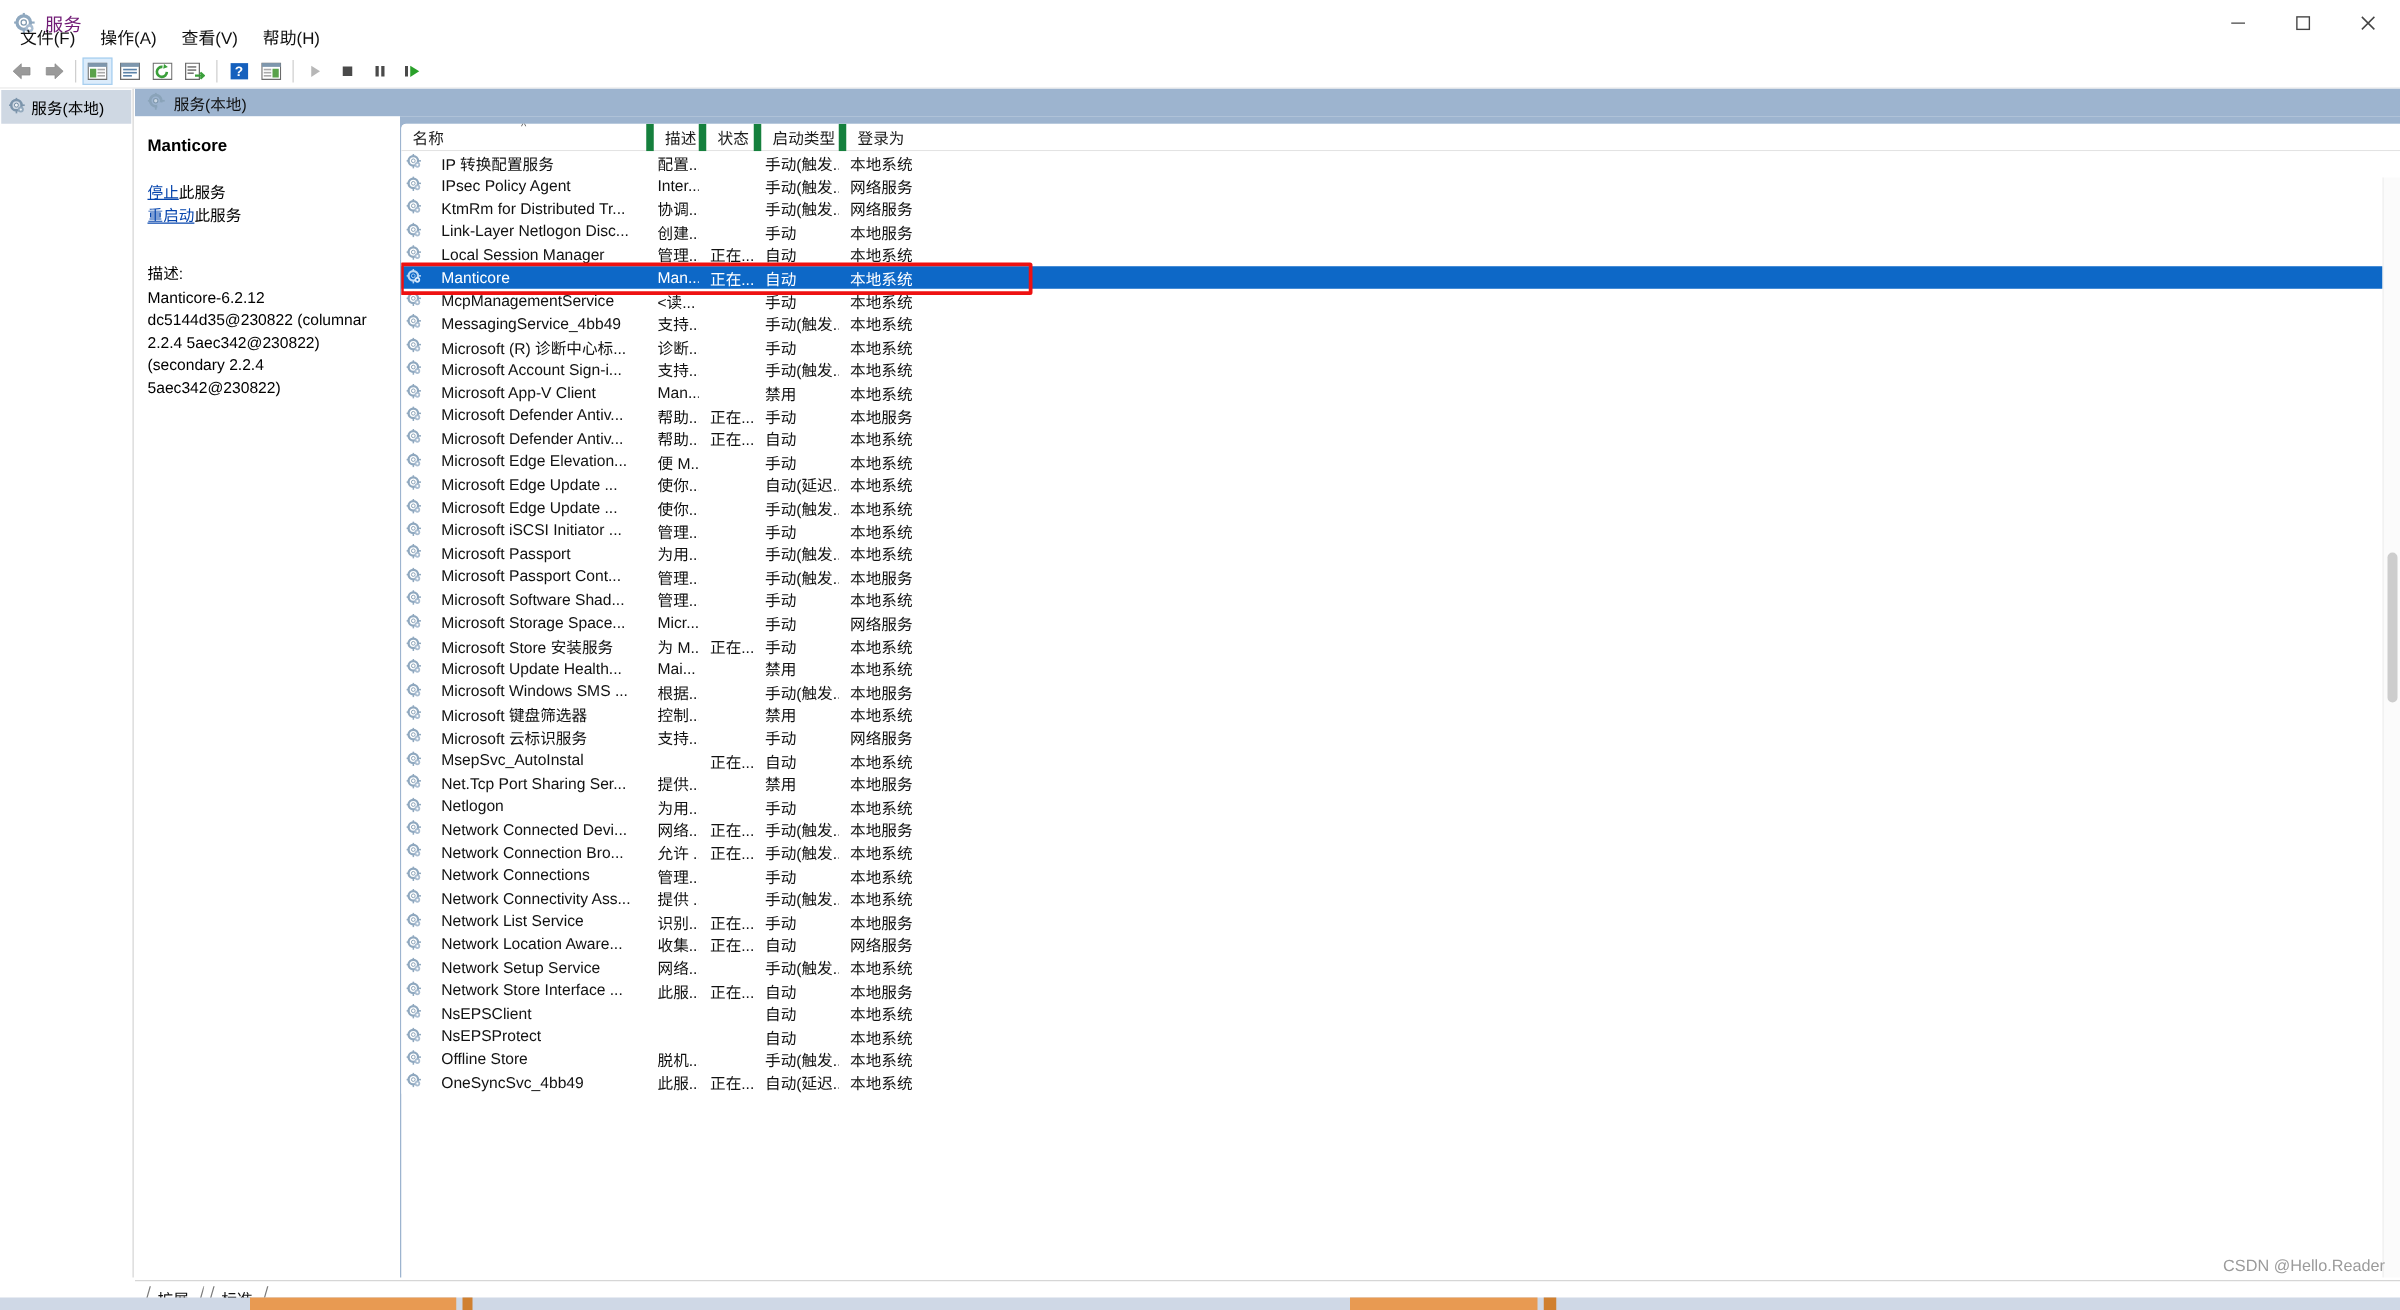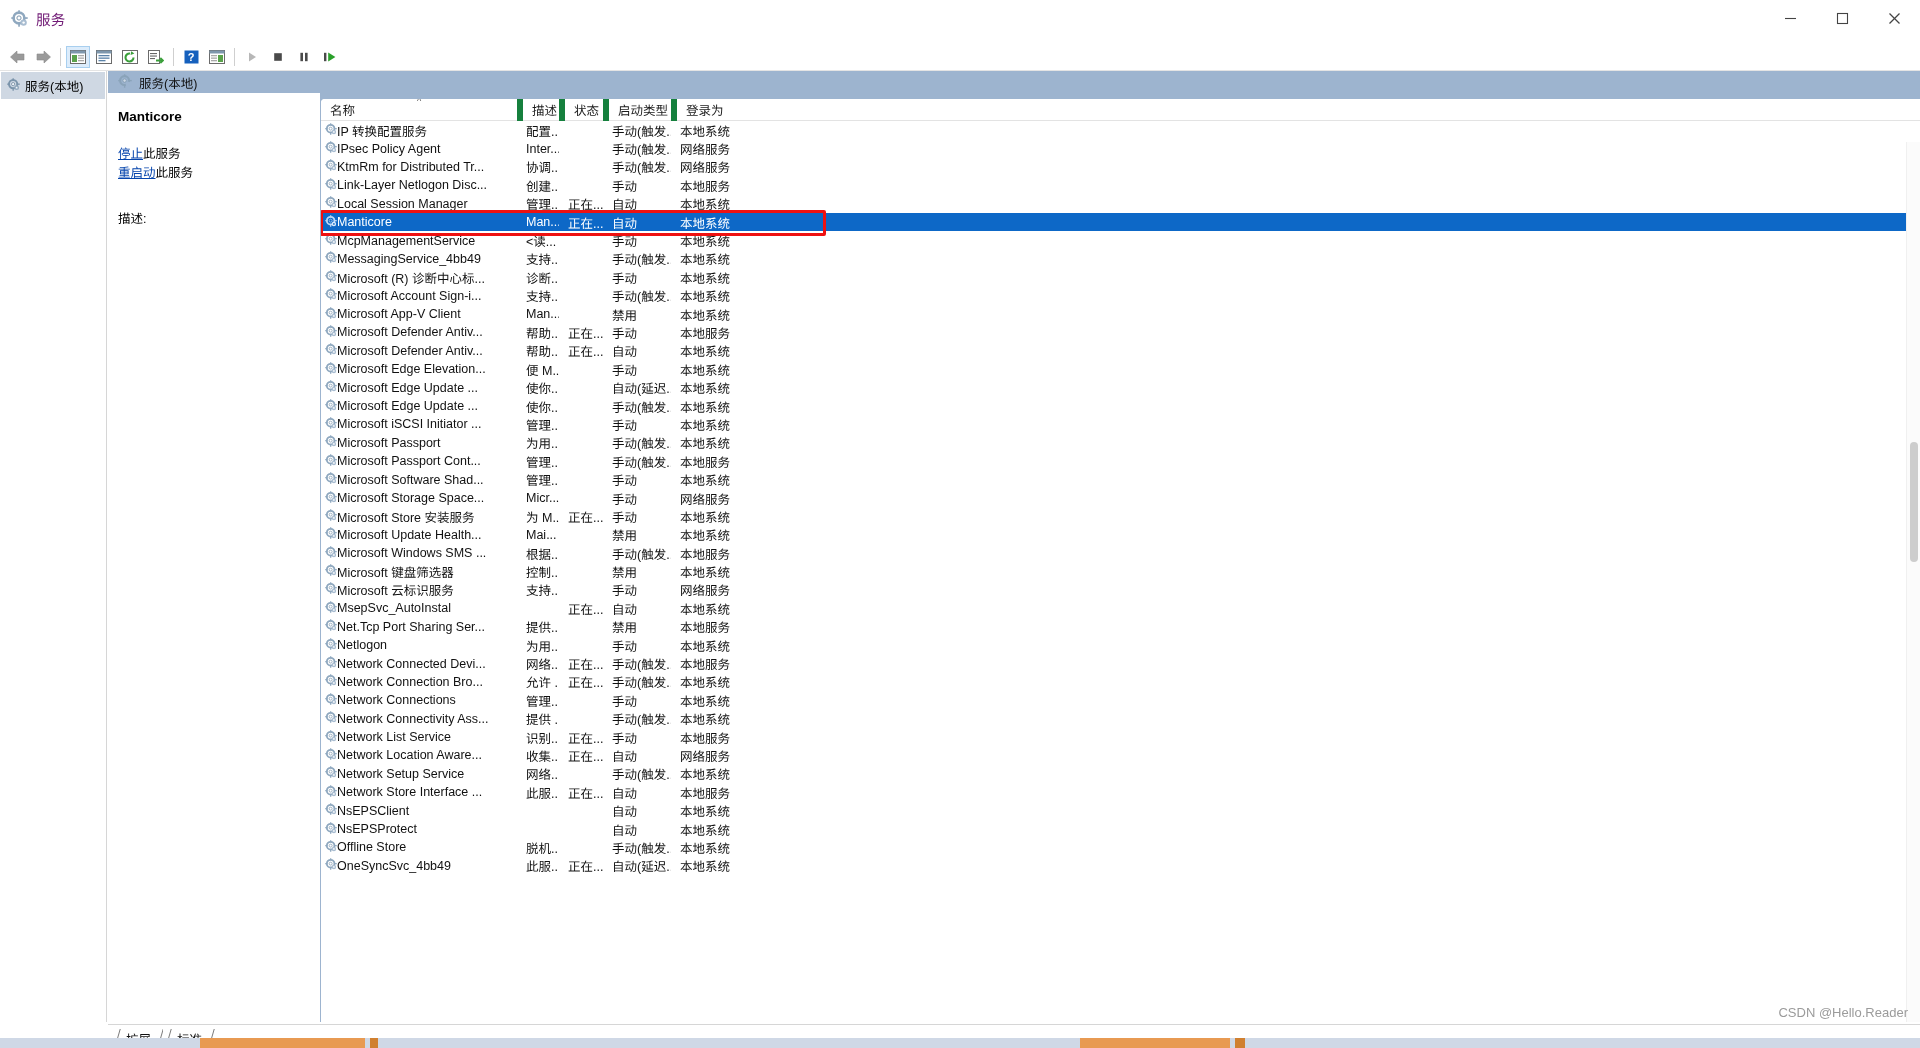--- a/index.html
+++ b/index.html
@@ -184,21 +184,21 @@
     display: flex; align-items: center;
     height: 18.4px;
     font-size: 12.5px;
     color: #111;
     white-space: nowrap;
   }
   .row .cell {
     height: 18.4px; display: flex; align-items: center;
     padding-left: 9px; overflow: hidden;
   }
-  .row .cell.name { padding-left: 4px; gap: 0; }
+  .row .cell.name { padding-left: 4px; gap: 16px; }
   .row.selected {
     background: #0d68c7; color: #ffffff;
   }
   .svc-icon { flex: 0 0 auto; }
 
   
   .red-box {
     position: absolute;
     border: 3px solid #ee1111;
     border-radius: 2px;
@@ -293,20 +293,26 @@
       </div>
       <div class="win-btn">
         <svg width="13" height="13" viewBox="0 0 13 13">
             <line x1="1.5" y1="1.5" x2="11.5" y2="11.5" stroke="#444" stroke-width="1.2"></line>
             <line x1="11.5" y1="1.5" x2="1.5" y2="11.5" stroke="#444" stroke-width="1.2"></line>
           </svg>
       </div>
     </div>
   </div>
 
+  <div class="menubar">
+    <div class="menu-item">文件(F)</div>
+    <div class="menu-item">操作(A)</div>
+    <div class="menu-item">查看(V)</div>
+    <div class="menu-item">帮助(H)</div>
+  </div>
 
   <div class="toolbar">
     <div class="tb-btn">
       <svg width="17" height="14" viewBox="0 0 17 14">
         <path d="M8 1 L1.5 7 L8 13 L8 10 L15 10 L15 4 L8 4 Z" fill="#9a9a9a" stroke="#8a8a8a" stroke-width=".6"></path>
       </svg>
     </div>
     <div class="tb-btn">
       <svg width="17" height="14" viewBox="0 0 17 14">
         <path d="M9 1 L15.5 7 L9 13 L9 10 L2 10 L2 4 L9 4 Z" fill="#9a9a9a" stroke="#8a8a8a" stroke-width=".6"></path>
@@ -439,20 +445,21 @@
             <div class="detail-title">Manticore</div>
             <div class="detail-links">
               <div class="detail-link">
                 <u>停止</u><span style="color:#000">此服务</span>
               </div>
               <div class="detail-link">
                 <u>重启动</u><span style="color:#000">此服务</span>
               </div>
             </div>
             <div class="detail-desc-label">描述:</div>
+            <div class="detail-desc-body">Manticore-6.2.12 dc5144d35@230822 (columnar 2.2.4 5aec342@230822) (secondary 2.2.4 5aec342@230822)</div>
           </div>
 
           <div class="list-pane">
 
             <div class="col-head">
               <div class="cell col-name">
                 <span>名称</span>
                 <span class="sort-caret">^</span>
               </div>
               <div class="cell col-desc">描述</div>

